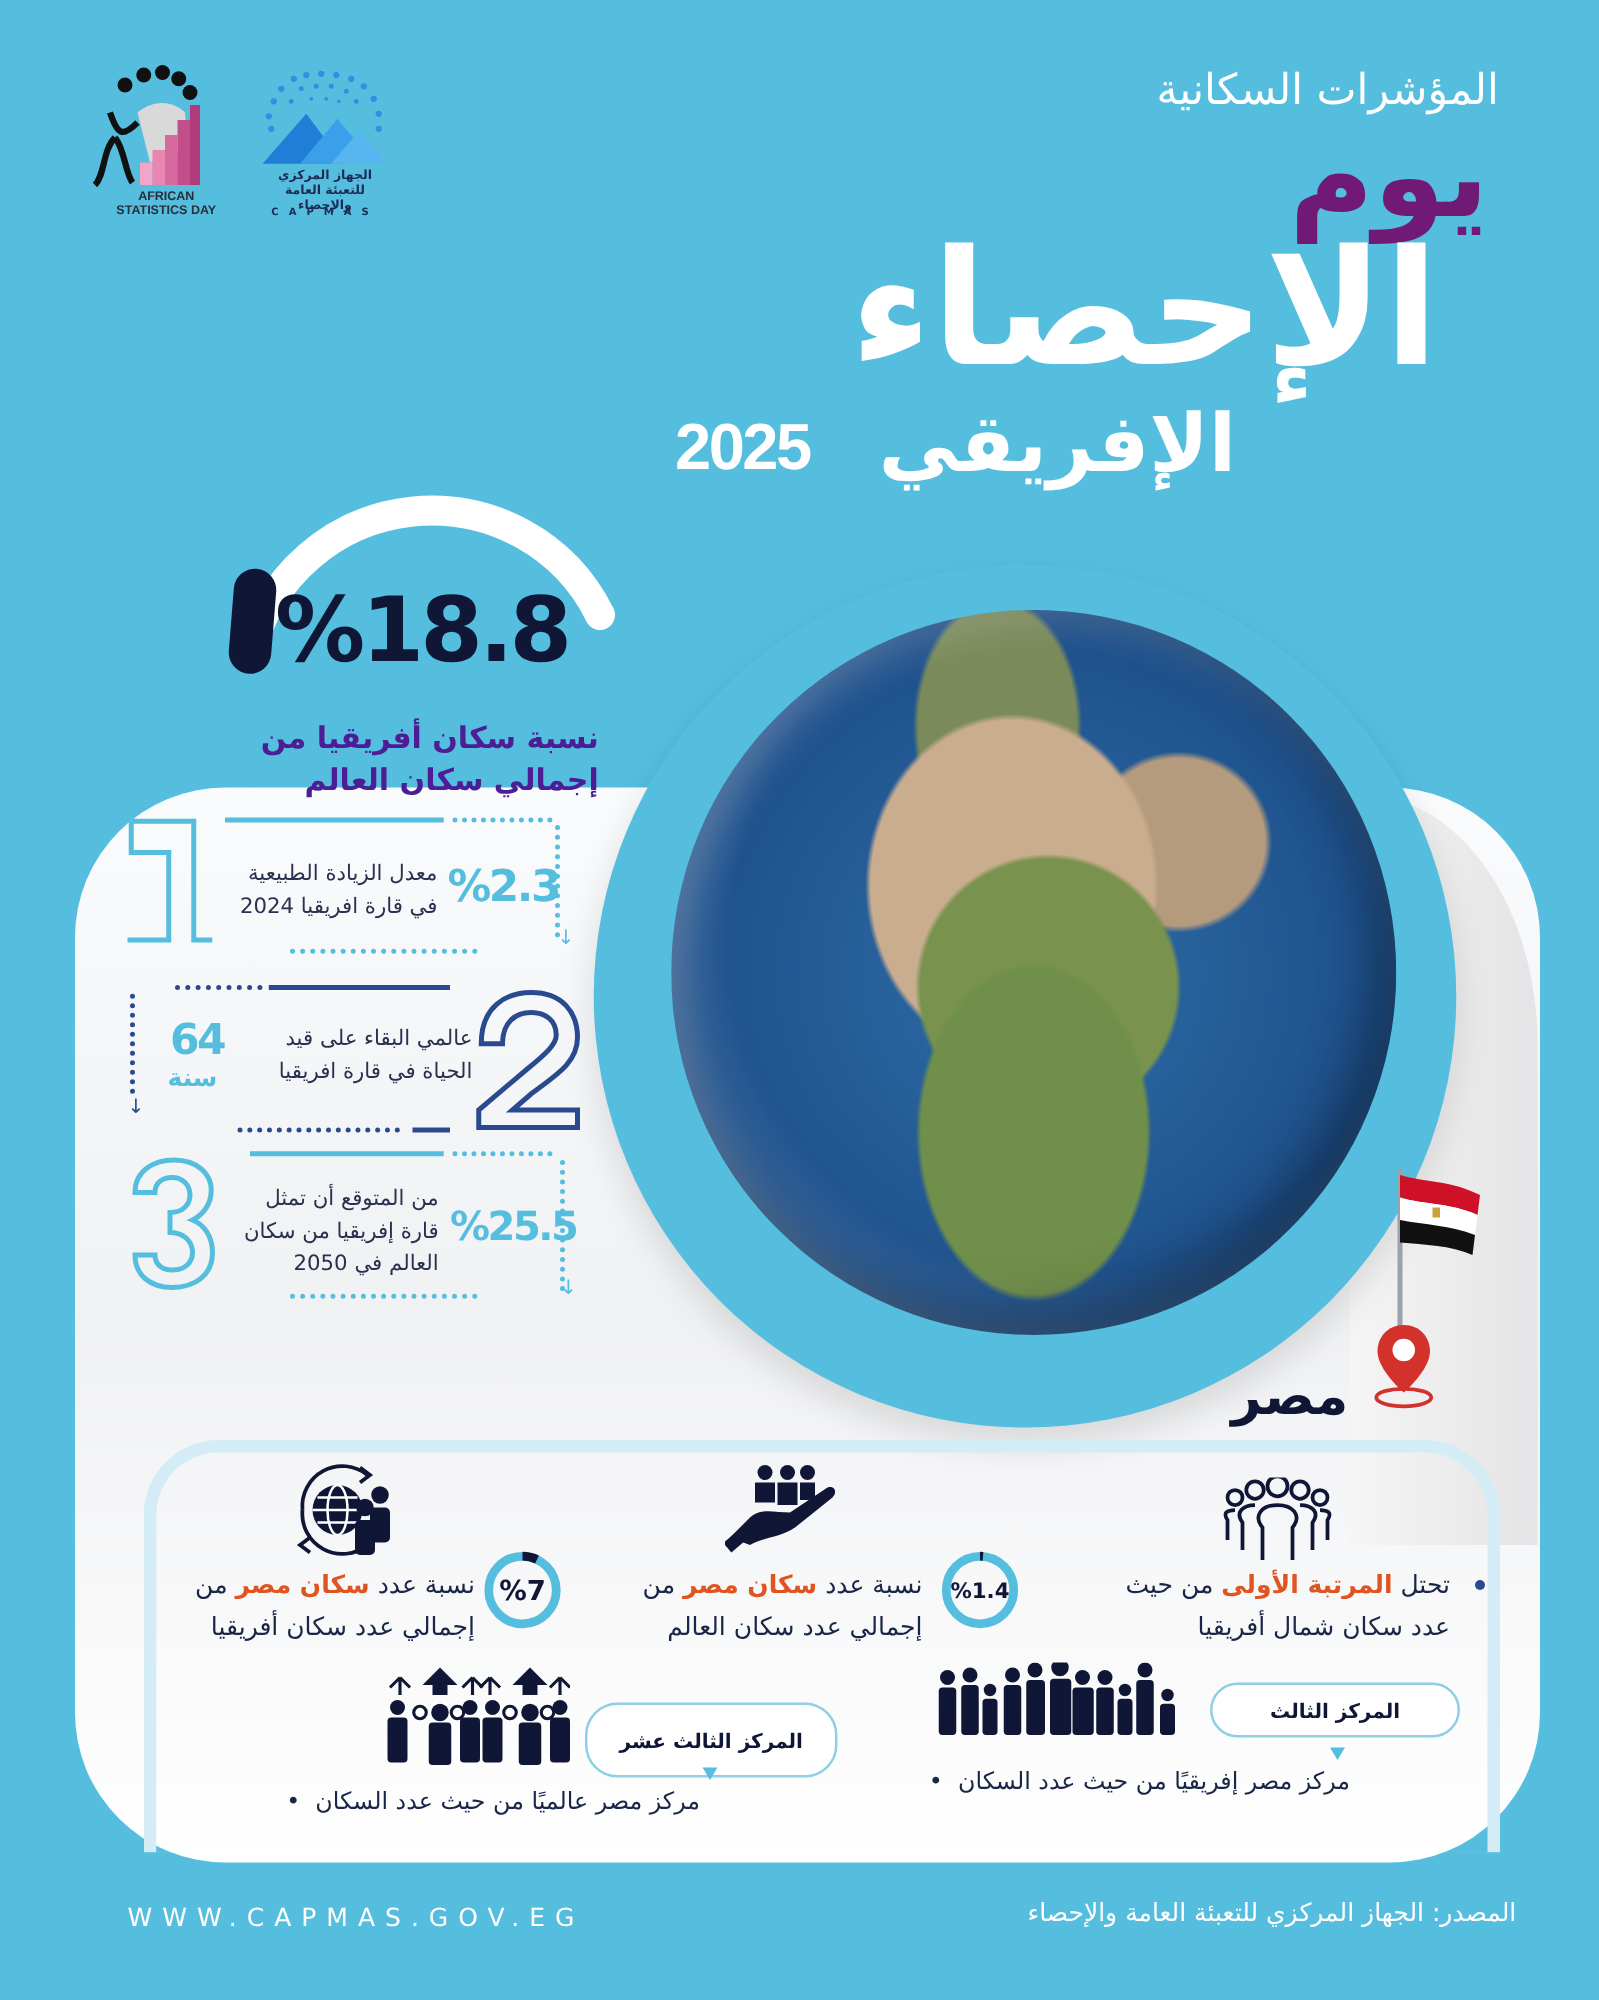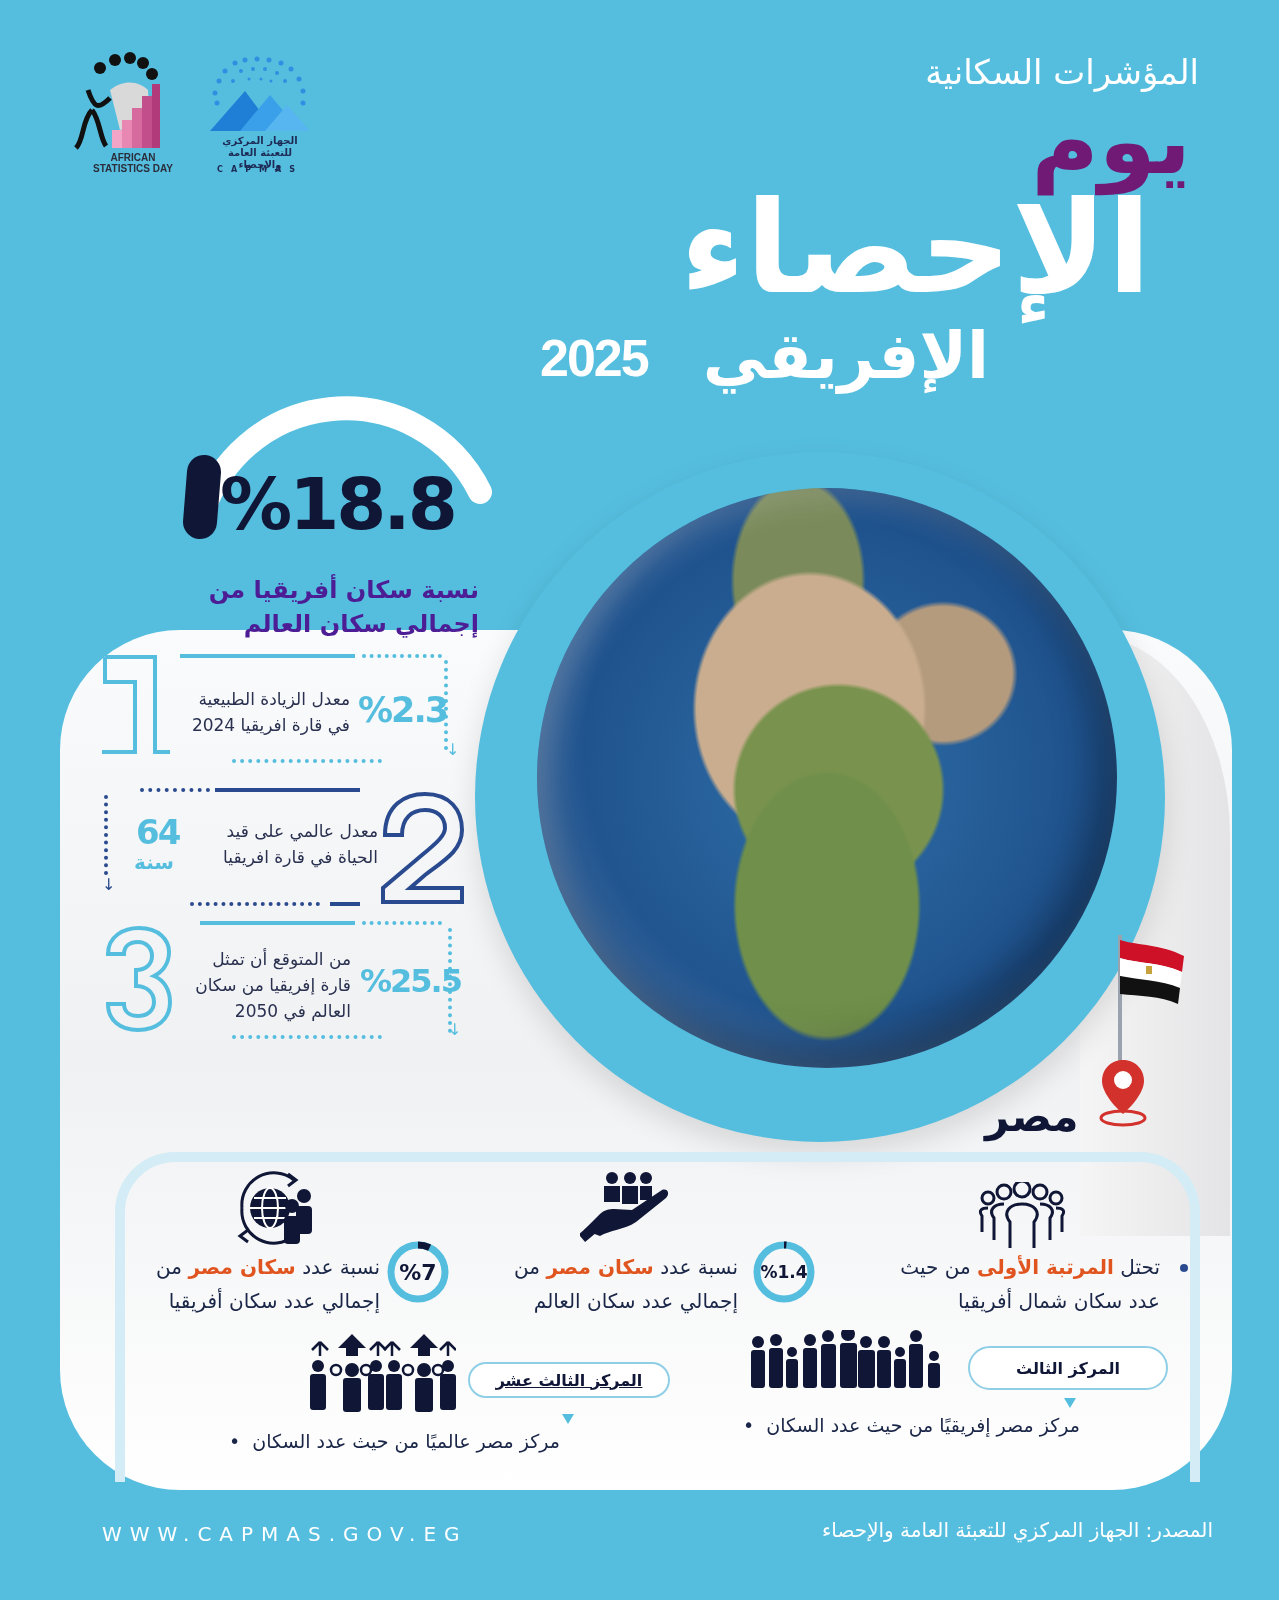--- a/index.html
+++ b/index.html
@@ -242,21 +242,21 @@
 <div class="abs dots-h dark" style="left:140px;top:788px;width:70px;"></div>
 <div class="abs line-h dark" style="left:215px;top:788px;width:145px;"></div>
 <div class="abs" style="left:104px;top:795px;width:4px;height:80px;border-left:4px dotted #2a4a8f;"></div>
 <div class="abs" style="left:102px;top:875px;color:#2a4a8f;font-size:16px;">↓</div>
 <div class="abs dots-h dark" style="left:190px;top:902px;width:130px;"></div>
 <div class="abs line-h dark" style="left:330px;top:902px;width:30px;"></div>
 <svg class="abs" style="left:380px;top:790px;" width="85" height="115" viewBox="0 0 85 115">
   <path d="M5 45 C5 15 25 4 45 4 C70 4 82 20 82 40 C82 60 65 70 45 85 L30 98 H82 V112 H3 V98 L42 65 C58 52 65 45 65 38 C65 26 56 20 45 20 C32 20 22 28 22 45 Z" stroke="#2a4a8f" stroke-width="4" fill="none"></path>
 </svg>
 <div class="abs step-text" style="left:200px;top:818px;width:178px;">
-  <div>معدل عالمي على قيد</div>
+  <div>عالمي البقاء على قيد</div>
   <div>الحياة في قارة افريقيا</div>
 </div>
 <div class="abs step-val" style="left:136px;top:812px;font-size:34px;">64</div>
 <div class="abs step-val" style="left:134px;top:850px;font-size:20px;letter-spacing:0;">سنة</div>
 
 <div class="abs line-h" style="left:200px;top:921px;width:155px;"></div>
 <div class="abs dots-h" style="left:362px;top:921px;width:80px;"></div>
 <div class="abs" style="left:448px;top:928px;width:4px;height:105px;border-left:4px dotted #55bedf;"></div>
 <div class="abs" style="left:448px;top:1020px;color:#55bedf;font-size:16px;">↓</div>
 <div class="abs dots-h" style="left:232px;top:1035px;width:150px;"></div>
@@ -431,21 +431,21 @@
     <circle cx="142" cy="34" r="6"></circle>
       <rect x="134" y="42" width="16" height="36" rx="3"></rect>
   </g>
   <g stroke="#101736" stroke-width="2.5" fill="#fff">
     <circle cx="30" cy="38" r="5"></circle>
       <circle cx="60" cy="38" r="5"></circle>
     <circle cx="102" cy="38" r="5"></circle>
       <circle cx="132" cy="38" r="5"></circle>
   </g>
 </svg>
-<div class="abs pill" style="left:468px;top:1362px;width:202px;height:36px;text-decoration:underline;">المركز الثالث عشر</div>
+<div class="abs pill" style="left:468px;top:1362px;width:202px;height:60px;">المركز الثالث عشر</div>
 <div class="abs pill-arrow" style="left:562px;top:1414px;"></div>
 <div class="abs bullet-line" style="left:200px;top:1430px;width:360px;">
   <span>مركز مصر عالميًا من حيث عدد السكان</span>
   <span>&nbsp;•</span>
 </div>
 
 <div class="abs footer-url">WWW.CAPMAS.GOV.EG</div>
 <div class="abs footer-source">المصدر: الجهاز المركزي للتعبئة العامة والإحصاء</div>
 
 </body></html>

